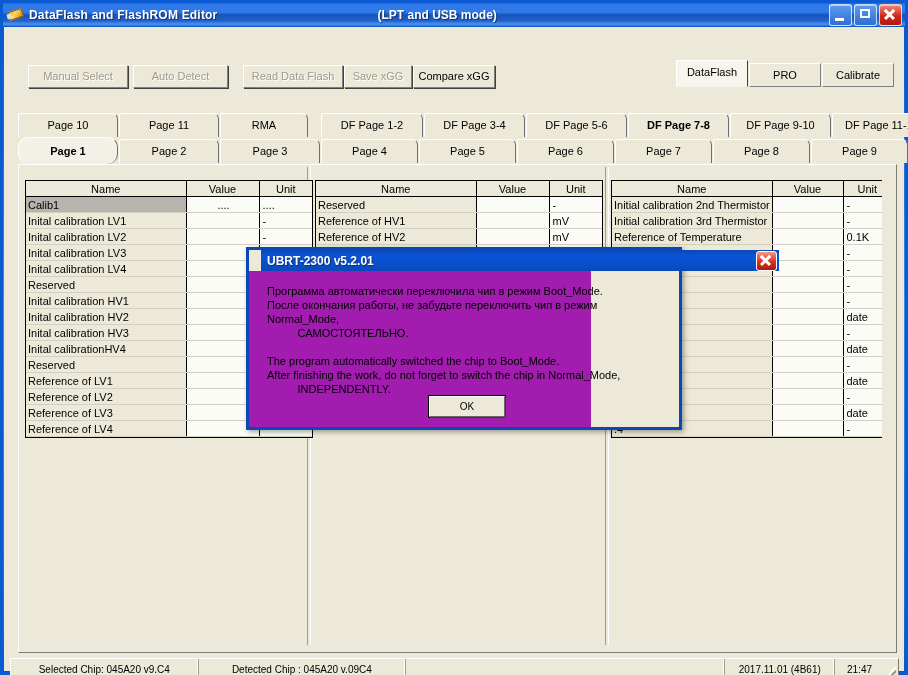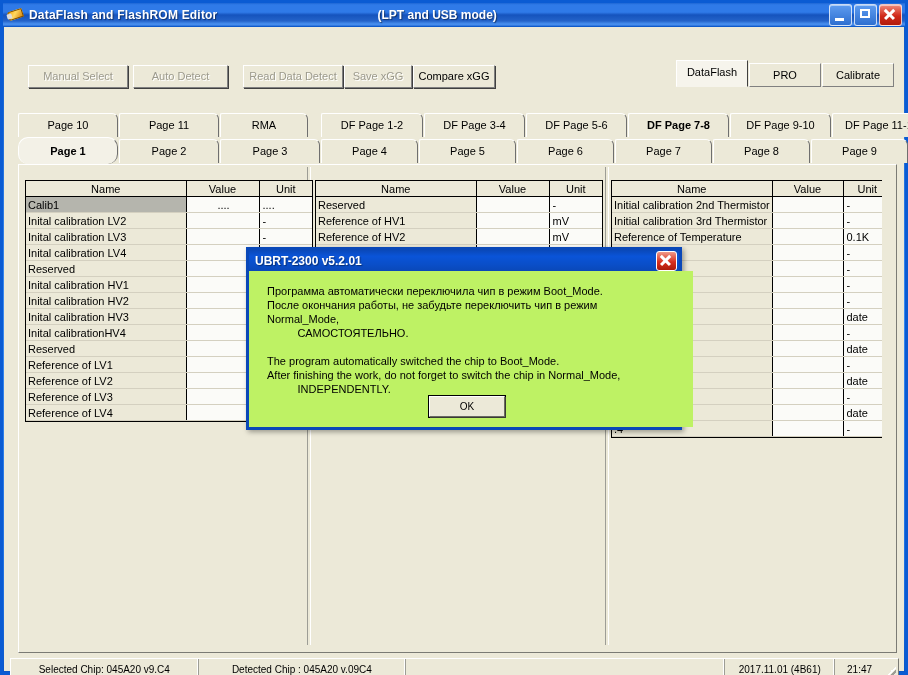--- a/index.html
+++ b/index.html
@@ -325,22 +325,22 @@
     width: 436px;
     height: 183px;
     box-sizing: border-box;
     border: 3px solid #0a48b8;
     background: #ece9d8;
     box-shadow: 2px 2px 5px rgba(0,0,0,0.35);
     z-index: 50;
   }
   .dlg-title {
     position: absolute;
-    left: 0; top: 0;
-    width: 430px; height: 21px;
+    left: 12px; top: 0;
+    width: 518px; height: 21px;
     background: linear-gradient(to bottom, #0a48b8 0%, #0a54d8 30%, #0a4ec8 70%, #0a48b8 100%);
     display: flex;
     align-items: center;
   }
   .dlg-title-text {
     color: #ffffff;
     font-size: 12px;
     font-weight: bold;
     margin-left: 6px;
     text-shadow: 1px 1px 1px rgba(0,0,0,0.4);
@@ -356,22 +356,22 @@
     cursor: default;
   }
   .dlg-close .x1, .dlg-close .x2 {
     position:absolute; left:2px; top:7px; width:13px; height:2.6px; background:#fff;
   }
   .dlg-close .x1 { transform: rotate(45deg); }
   .dlg-close .x2 { transform: rotate(-45deg); }
   .dlg-body {
     position: absolute;
     left: 0; top: 21px;
-    width: 444px; height: 156px;
-    background: #bef264;
+    width: 342px; height: 156px;
+    background: #a21caf;
   }
   .dlg-msg {
     position: absolute;
     left: 18px; top: 13px;
     width: 400px;
     font-size: 11px;
     color: #000;
     line-height: 14px;
     white-space: pre-wrap;
   }
@@ -413,21 +413,21 @@
           <span class="x2"></span>
       </div>
     </div>
   </div>
 
   <div class="client">
 
     <div class="toolbar" id="toolbar-host">
         <div class="btn disabled" style="left: 24px; top: 38px; width: 100px; height: 23px;">Manual Select</div>
         <div class="btn disabled" style="left: 129px; top: 38px; width: 95px; height: 23px;">Auto Detect</div>
-        <div class="btn disabled" style="left: 239px; top: 38px; width: 100px; height: 23px;">Read Data Detect</div>
+        <div class="btn disabled" style="left: 239px; top: 38px; width: 100px; height: 23px;">Read Data Flash</div>
         <div class="btn disabled" style="left: 340px; top: 38px; width: 68px; height: 23px;">Save xGG</div>
         <div class="btn" style="left: 409px; top: 38px; width: 82px; height: 23px;">Compare xGG</div>
       </div>
 
     <div class="modetabs" id="modetabs-host">
         <div class="modetab active" style="left: 8px; width: 72px;">DataFlash</div>
         <div class="modetab" style="left: 81px; width: 72px;">PRO</div>
         <div class="modetab" style="left: 154px; width: 72px;">Calibrate</div>
       </div>
 
@@ -473,20 +473,25 @@
                   <th>Unit</th>
                 </tr>
               </thead>
               <tbody>
                 <tr class="sel">
                   <td class="c-name">Calib1</td>
                   <td class="c-val">....</td>
                   <td class="c-unit">....</td>
                 </tr>
                 <tr>
+                  <td class="c-name">Inital calibration LV1</td>
+                  <td class="c-val"></td>
+                  <td class="c-unit">-</td>
+                </tr>
+                <tr>
                   <td class="c-name">Inital calibration LV2</td>
                   <td class="c-val"></td>
                   <td class="c-unit">-</td>
                 </tr>
                 <tr>
                   <td class="c-name">Inital calibration LV3</td>
                   <td class="c-val"></td>
                   <td class="c-unit">-</td>
                 </tr>
                 <tr>

